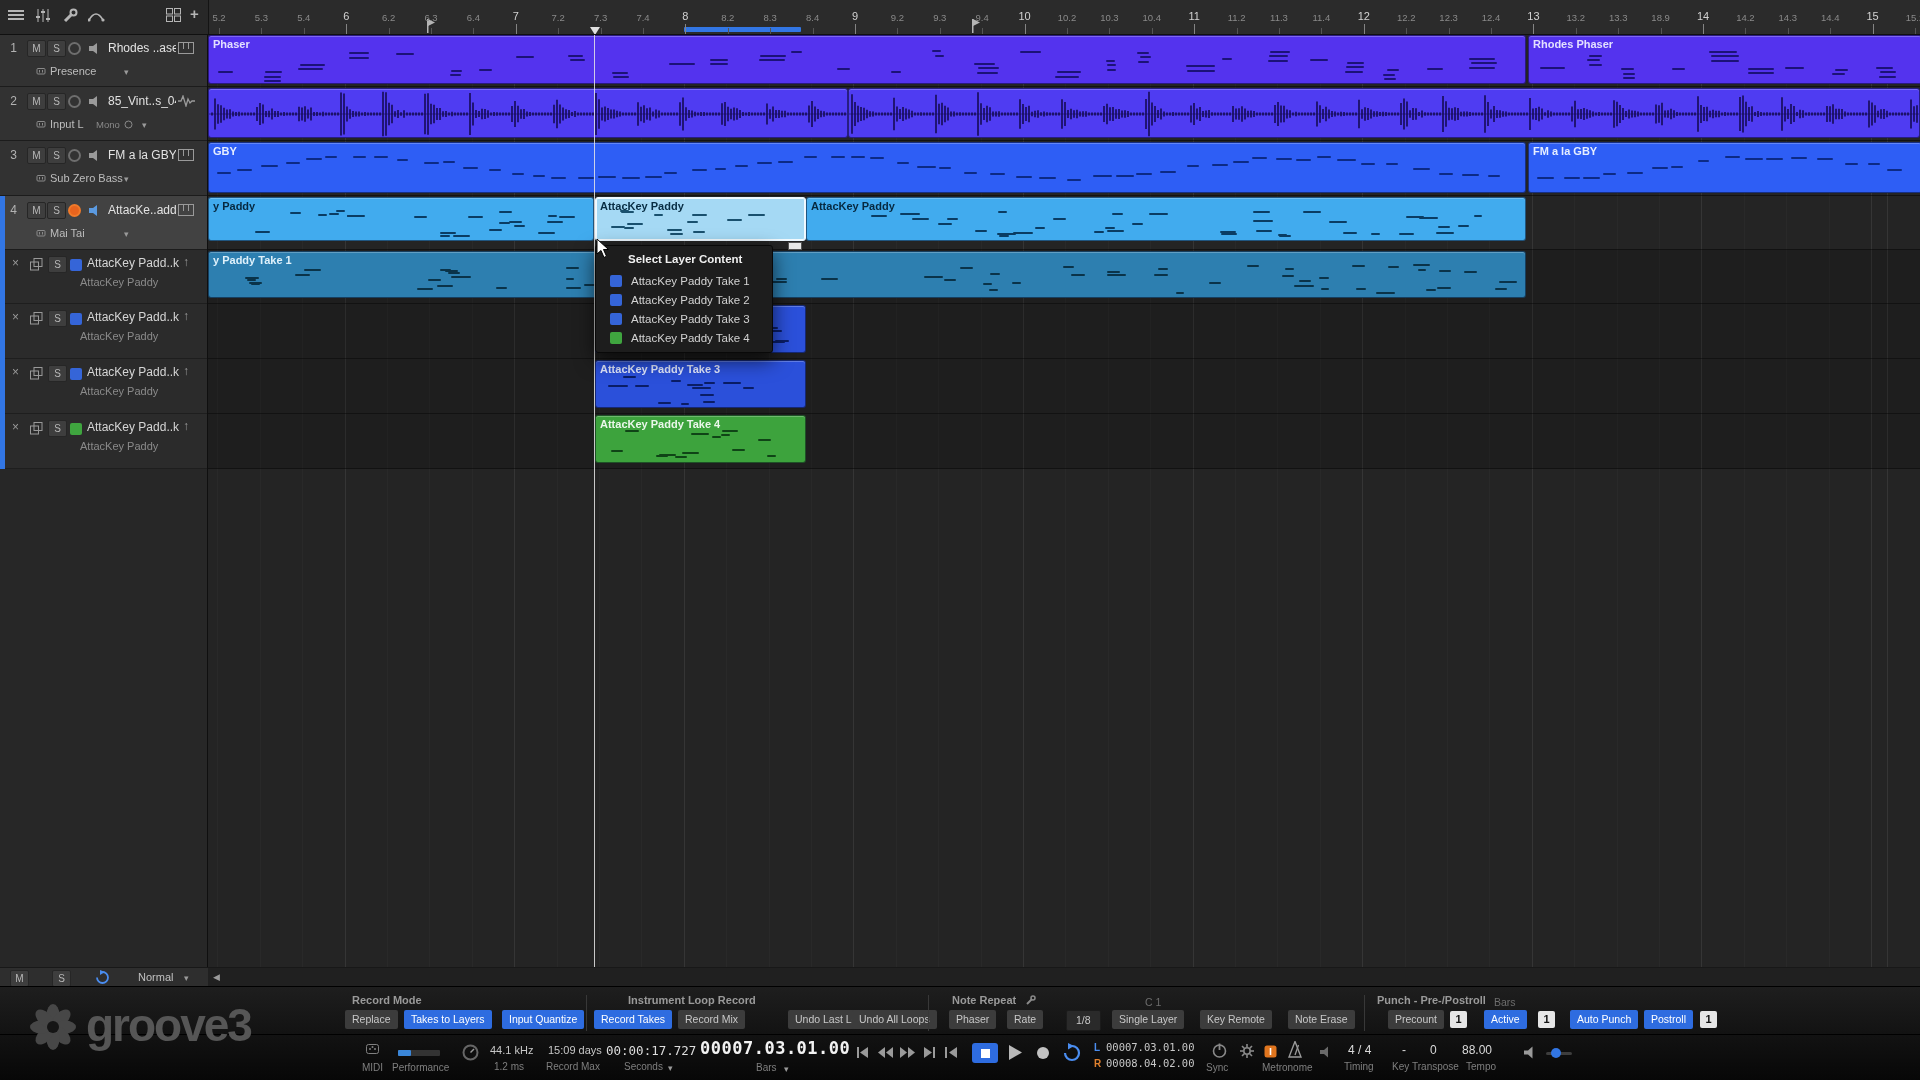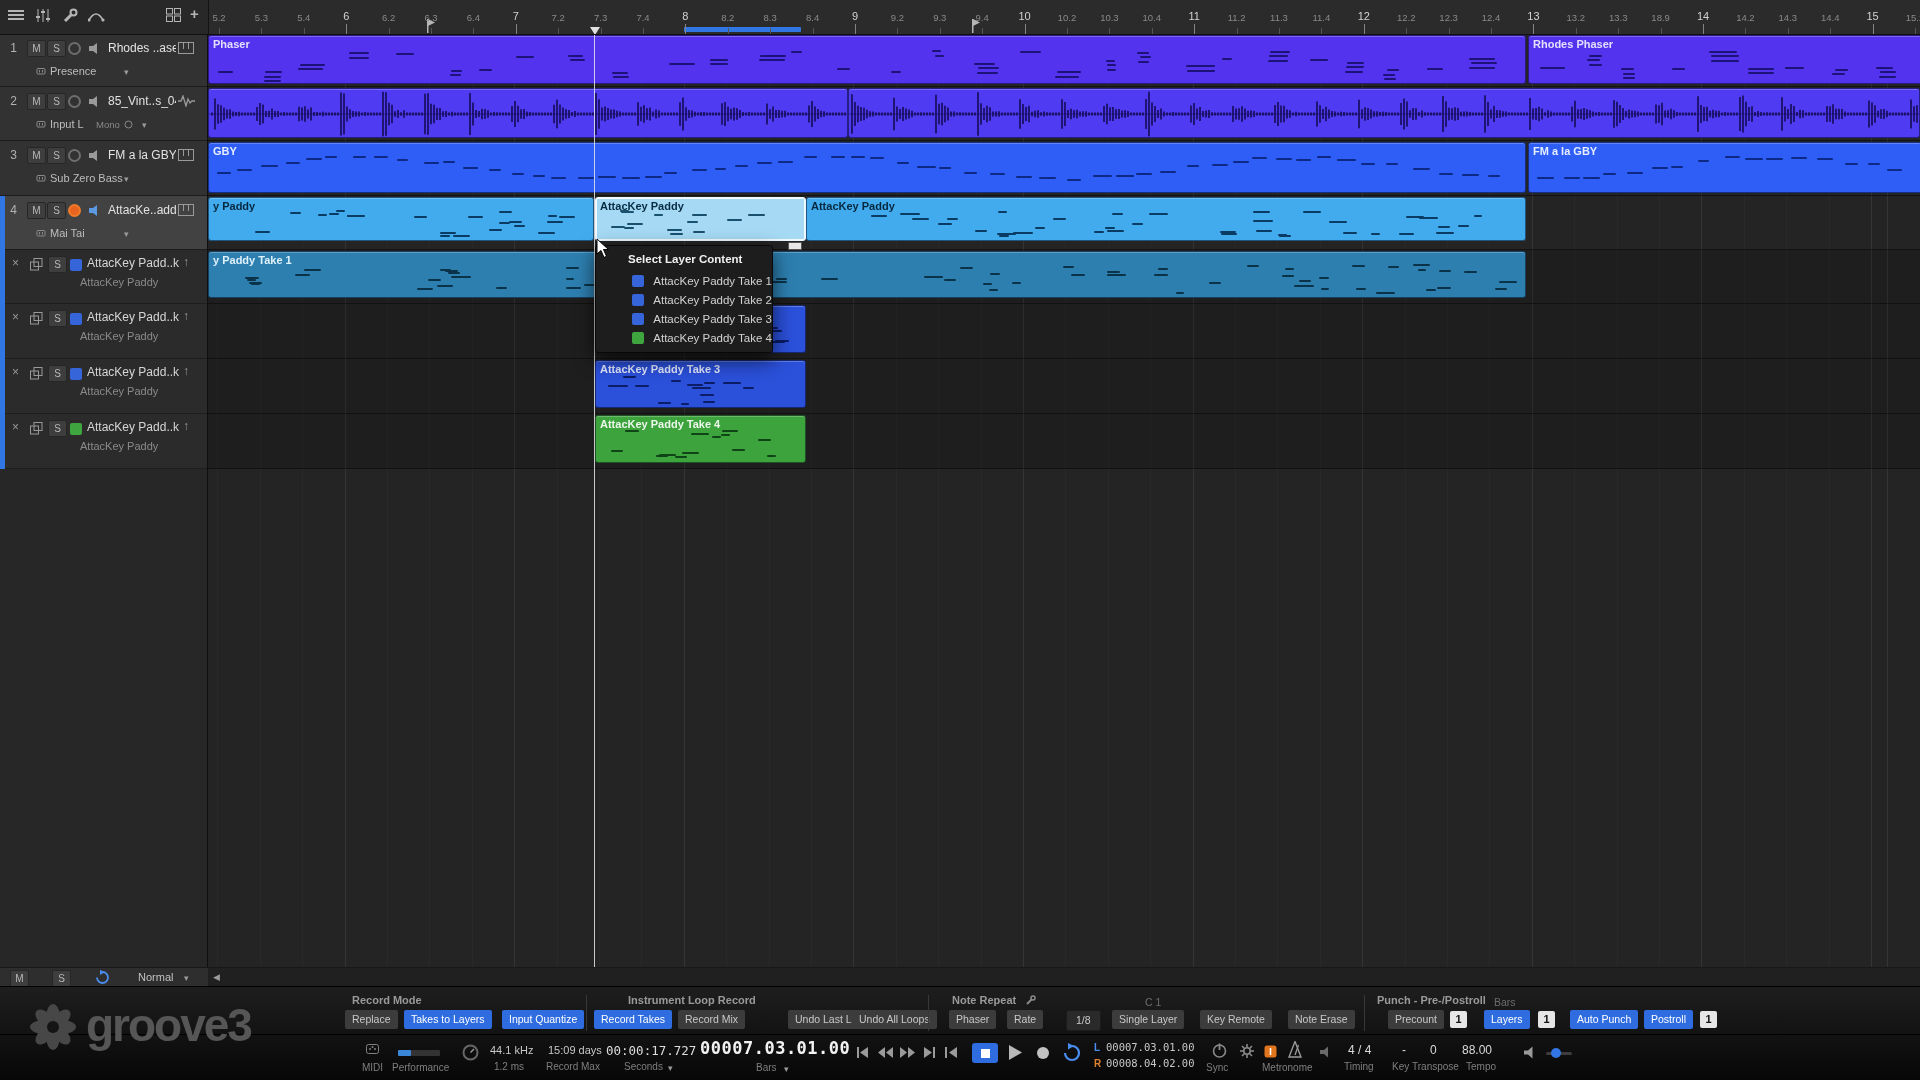--- a/index.html
+++ b/index.html
@@ -55,21 +55,21 @@
   .clip.csel{border-color:#ecf7ff;box-shadow:inset 0 0 0 1px rgba(255,255,255,0.85);}
   .cliplabel{position:absolute;left:4px;top:2px;font-size:11px;white-space:nowrap;font-weight:bold;}
   .dash{position:absolute;height:2px;border-radius:1px;}
   #playhead{position:absolute;left:594px;top:34px;width:1px;height:933px;background:rgba(230,230,230,0.85);z-index:8;}
   .handle{position:absolute;width:12px;height:6px;background:#e8e8e8;border:1px solid #555;z-index:7;}
 
   
   #menu{position:absolute;left:595px;top:245px;width:176px;background:#1d1d1d;border:1px solid #090909;border-radius:3px;
         box-shadow:0 7px 20px rgba(0,0,0,0.65);z-index:50;padding-bottom:5px;}
   #menu .mtitle{font-size:11.5px;font-weight:bold;color:#f0f0f0;padding:7px 0 6px 32px;}
-  .mitem{height:19px;display:flex;align-items:center;padding-left:14px;font-size:11.5px;color:#d2d2d2;justify-content:flex-end;}
+  .mitem{height:19px;display:flex;align-items:center;padding-left:14px;font-size:11.5px;color:#d2d2d2;}
   .mitem .swatch{margin-right:9px;}
   #cursor{position:absolute;left:596px;top:238px;z-index:60;line-height:0;}
 
   
   #minibar-left{position:absolute;left:0;top:967px;width:208px;height:19px;background:#2e2e2e;border-top:1px solid #181818;z-index:12;}
   #minibar-right{position:absolute;left:208px;top:967px;width:1712px;height:19px;background:#202020;border-top:1px solid #181818;z-index:12;}
   #minibar-left .sbtn{top:2px;}
 
   
   #bottombar{position:absolute;left:0;top:986px;width:1920px;height:94px;background:linear-gradient(#1e1e1e,#070707);border-top:1px solid #000;z-index:40;}
@@ -844,21 +844,21 @@
   <span class="vfield" style="left:1066px">1/8</span>
   <span class="pill" style="left:1112px">Single Layer</span>
   <span class="pill" style="left:1200px">Key Remote</span>
   <span class="pill" style="left:1288px">Note Erase</span>
   <div class="psep" style="left:1364px"></div>
 
   <span class="ptitle" style="left:1377px">Punch - Pre-/Postroll</span>
   <span class="pgrey" style="left:1494px">Bars</span>
   <span class="pill" style="left:1388px">Precount</span>
   <span class="vbadge" style="left:1450px">1</span>
-  <span class="pill on" style="left:1484px">Layers</span>
+  <span class="pill on" style="left:1484px">Active</span>
   <span class="vbadge" style="left:1538px">1</span>
   <span class="pill on" style="left:1570px">Auto Punch</span>
   <span class="pill on" style="left:1644px">Postroll</span>
   <span class="vbadge" style="left:1700px">1</span>
 
   <span class="transicon" style="left:366px;top:1044px"><svg width="13" height="10">
         <rect x="0.5" y="0.5" width="12" height="9" rx="2" fill="none" stroke="#808080"></rect>
         <circle cx="4" cy="5" r="1" fill="#808080"></circle>
         <circle cx="6.5" cy="3" r="1" fill="#808080"></circle>
         <circle cx="9" cy="5" r="1" fill="#808080"></circle>

